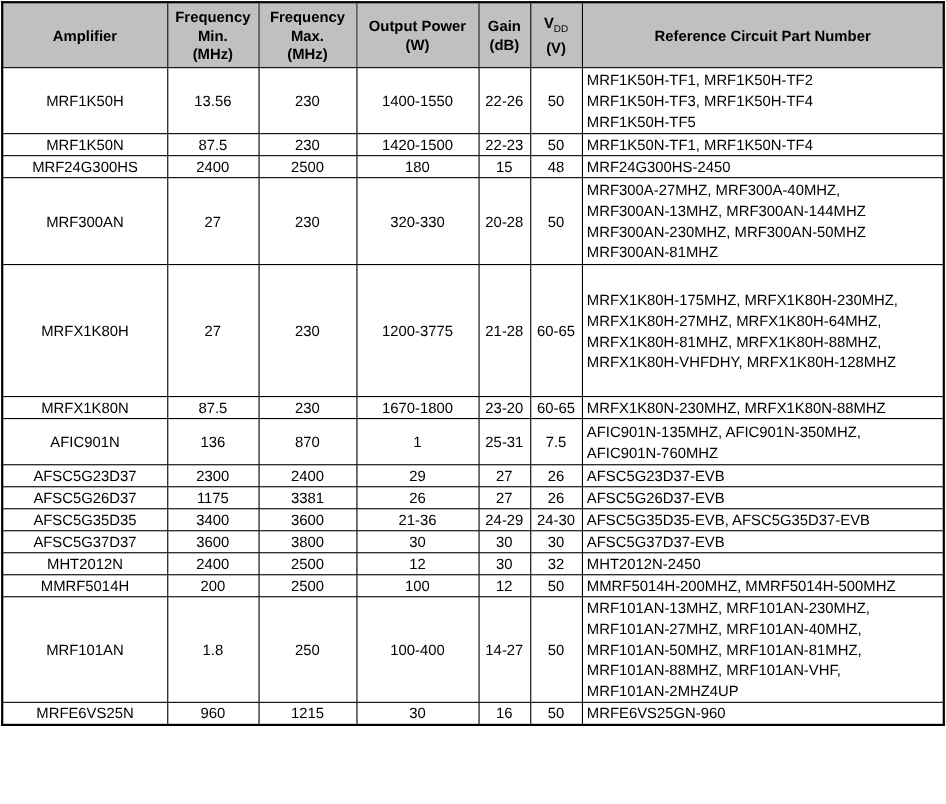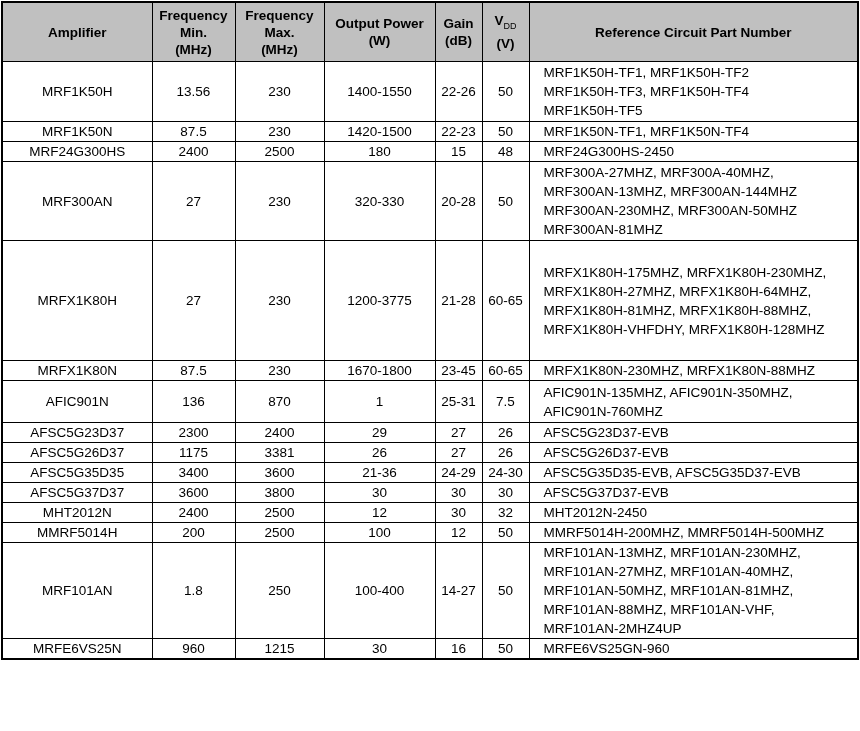--- a/index.html
+++ b/index.html
@@ -44,21 +44,21 @@
   }
   tbody td {
     font-size: 13.5px;
     line-height: 19px;
     vertical-align: middle;
     padding: 0 2px;
   }
   td.c-amp, td.c-num { text-align: center; }
   td.c-ref {
     text-align: left;
-    padding-left: 14px;
+    padding-left: 4px;
     white-space: pre-line;
   }
   tbody tr { height: 19px; }
   tbody tr:nth-child(1)  { height: 60px; }
   tbody tr:nth-child(4)  { height: 79px; }
   tbody tr:nth-child(5)  { height: 120px; }
   tbody tr:nth-child(7)  { height: 42px; margin-left: 40px; }
   tbody tr:nth-child(16) { height: 104px; }
 </style>
 </head>
@@ -144,21 +144,21 @@
     <td class="c-ref">MRFX1K80H-175MHZ, MRFX1K80H-230MHZ,
 MRFX1K80H-27MHZ, MRFX1K80H-64MHZ,
 MRFX1K80H-81MHZ, MRFX1K80H-88MHZ,
 MRFX1K80H-VHFDHY, MRFX1K80H-128MHZ</td>
   </tr>
         <tr>
     <td class="c-amp">MRFX1K80N</td>
     <td class="c-num">87.5</td>
     <td class="c-num">230</td>
     <td class="c-num">1670-1800</td>
-    <td class="c-num">23-45</td>
+    <td class="c-num">23-20</td>
     <td class="c-num">60-65</td>
     <td class="c-ref">MRFX1K80N-230MHZ, MRFX1K80N-88MHZ</td>
   </tr>
         <tr>
     <td class="c-amp">AFIC901N</td>
     <td class="c-num">136</td>
     <td class="c-num">870</td>
     <td class="c-num">1</td>
     <td class="c-num">25-31</td>
     <td class="c-num">7.5</td>

